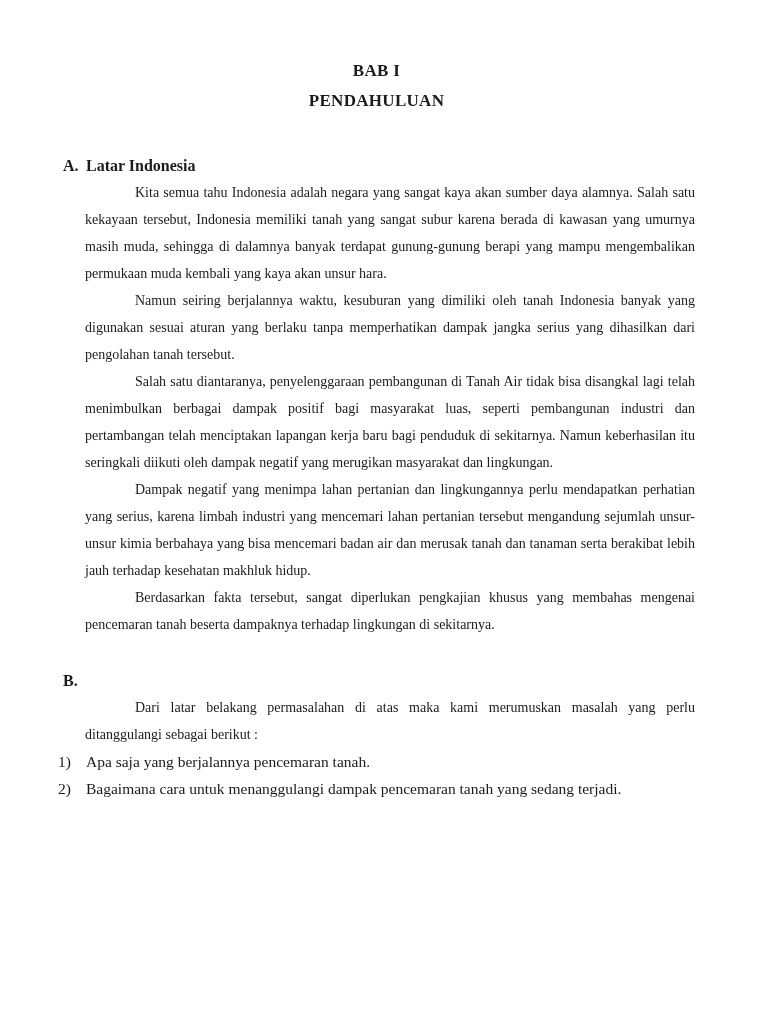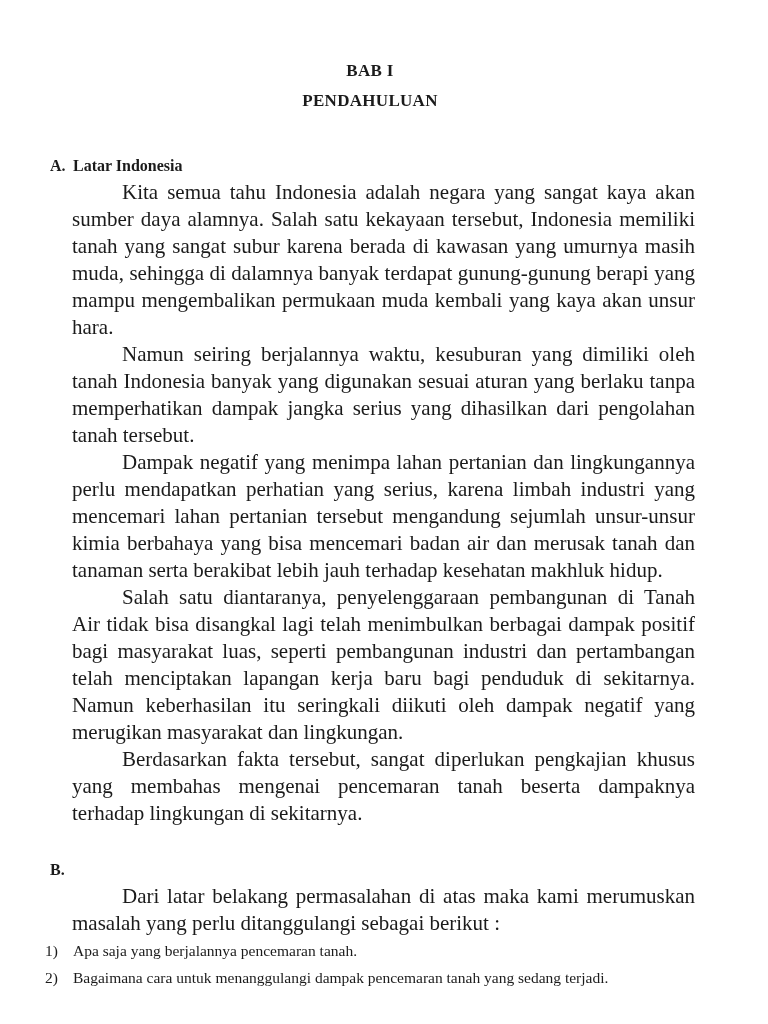--- a/index.html
+++ b/index.html
@@ -9,20 +9,21 @@
   }
   .page {
     position: relative;
     width: 768px;
     height: 1024px;
     background: #ffffff;
     color: #1b1b1b;
     font-family: "Liberation Serif", "DejaVu Serif", serif;
     overflow: hidden;
     box-sizing: border-box;
+    padding-left: 13px;
   }
   .content {
     padding: 56px 73px 0 45px;
     box-sizing: border-box;
   }
   .doc-title {
     text-align: center;
     font-weight: bold;
     font-size: 17px;
     line-height: 30px;
@@ -40,21 +41,21 @@
     width: 23px;
     flex: 0 0 23px;
   }
   .heading-a {
     margin-top: 36px;
   }
   .heading-b {
     margin-top: 29px;
   }
   .body-text {
-    font-size: 21px;
+    font-size: 14px;
     line-height: 27px;
     text-align: justify;
     margin: 0 0 0 27px;
     text-indent: 50px;
   }
   .numbered-item {
     display: flex;
     font-size: 15.5px;
     line-height: 27px;
   }
@@ -78,22 +79,22 @@
       <div>PENDAHULUAN</div>
     </div>
 
     <div class="section-heading heading-a">
       <span class="sec-label">A.</span>
       <span>Latar Indonesia</span>
     </div>
 
     <p class="body-text">Kita semua tahu Indonesia adalah negara yang sangat kaya akan sumber daya alamnya. Salah satu kekayaan tersebut, Indonesia memiliki tanah yang sangat subur karena berada di kawasan yang umurnya masih muda, sehingga di dalamnya banyak terdapat gunung-gunung berapi yang mampu mengembalikan permukaan muda kembali yang kaya akan unsur hara.</p>
     <p class="body-text">Namun seiring berjalannya waktu, kesuburan yang dimiliki oleh tanah Indonesia banyak yang digunakan sesuai aturan yang berlaku tanpa memperhatikan dampak jangka serius yang dihasilkan dari pengolahan tanah tersebut.</p>
+    <p class="body-text">Salah satu diantaranya, penyelenggaraan pembangunan di Tanah Air tidak bisa disangkal lagi telah menimbulkan berbagai dampak positif bagi masyarakat luas, seperti pembangunan industri dan pertambangan telah menciptakan lapangan kerja baru bagi penduduk di sekitarnya. Namun keberhasilan itu seringkali diikuti oleh dampak negatif yang merugikan masyarakat dan lingkungan.</p>
     <p class="body-text">Dampak negatif yang menimpa lahan pertanian dan lingkungannya perlu mendapatkan perhatian yang serius, karena limbah industri yang mencemari lahan pertanian tersebut mengandung sejumlah unsur-unsur kimia berbahaya yang bisa mencemari badan air dan merusak tanah dan tanaman serta berakibat lebih jauh terhadap kesehatan makhluk hidup.</p>
-    <p class="body-text">Salah satu diantaranya, penyelenggaraan pembangunan di Tanah Air tidak bisa disangkal lagi telah menimbulkan berbagai dampak positif bagi masyarakat luas, seperti pembangunan industri dan pertambangan telah menciptakan lapangan kerja baru bagi penduduk di sekitarnya. Namun keberhasilan itu seringkali diikuti oleh dampak negatif yang merugikan masyarakat dan lingkungan.</p>
     <p class="body-text">Berdasarkan fakta tersebut, sangat diperlukan pengkajian khusus yang membahas mengenai pencemaran tanah beserta dampaknya terhadap lingkungan di sekitarnya.</p>
 
     <div class="section-heading heading-b">
       <span class="sec-label">B.</span>
     </div>
 
     <p class="body-text">Dari latar belakang permasalahan di atas maka kami merumuskan masalah yang perlu ditanggulangi sebagai berikut :</p>
 
     <div class="numbered-item">
       <span class="num-marker">1)</span>

